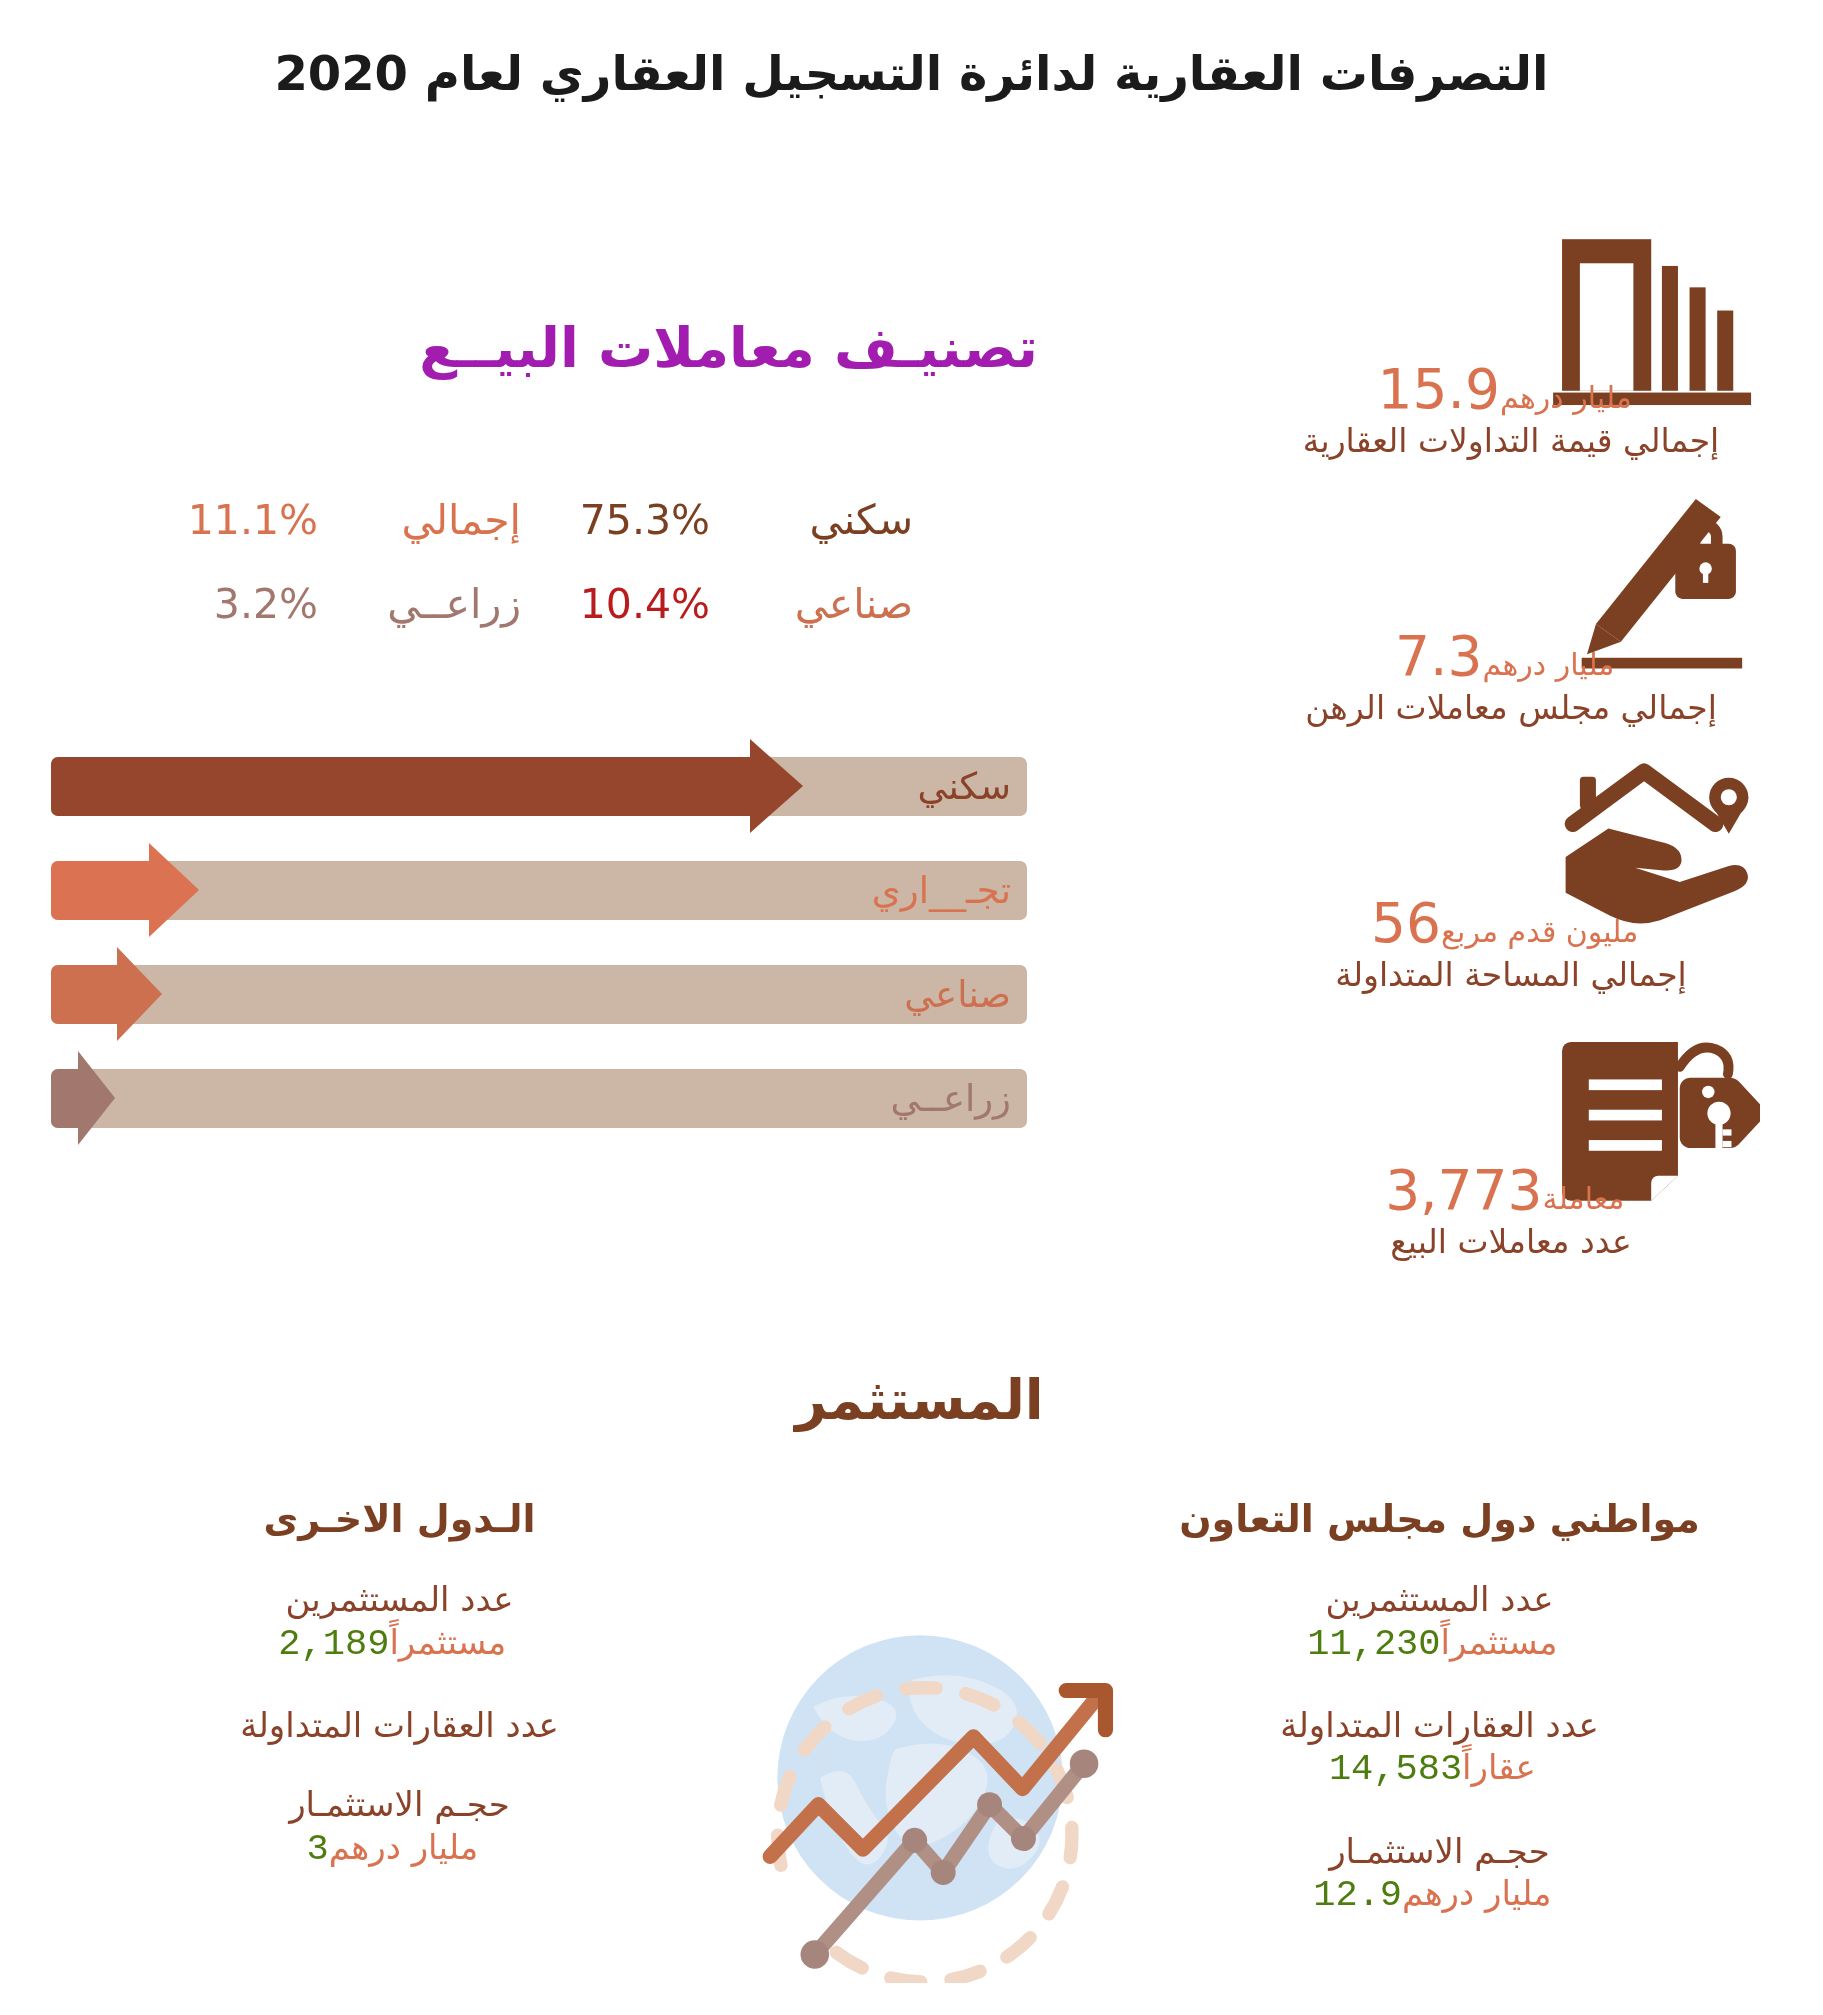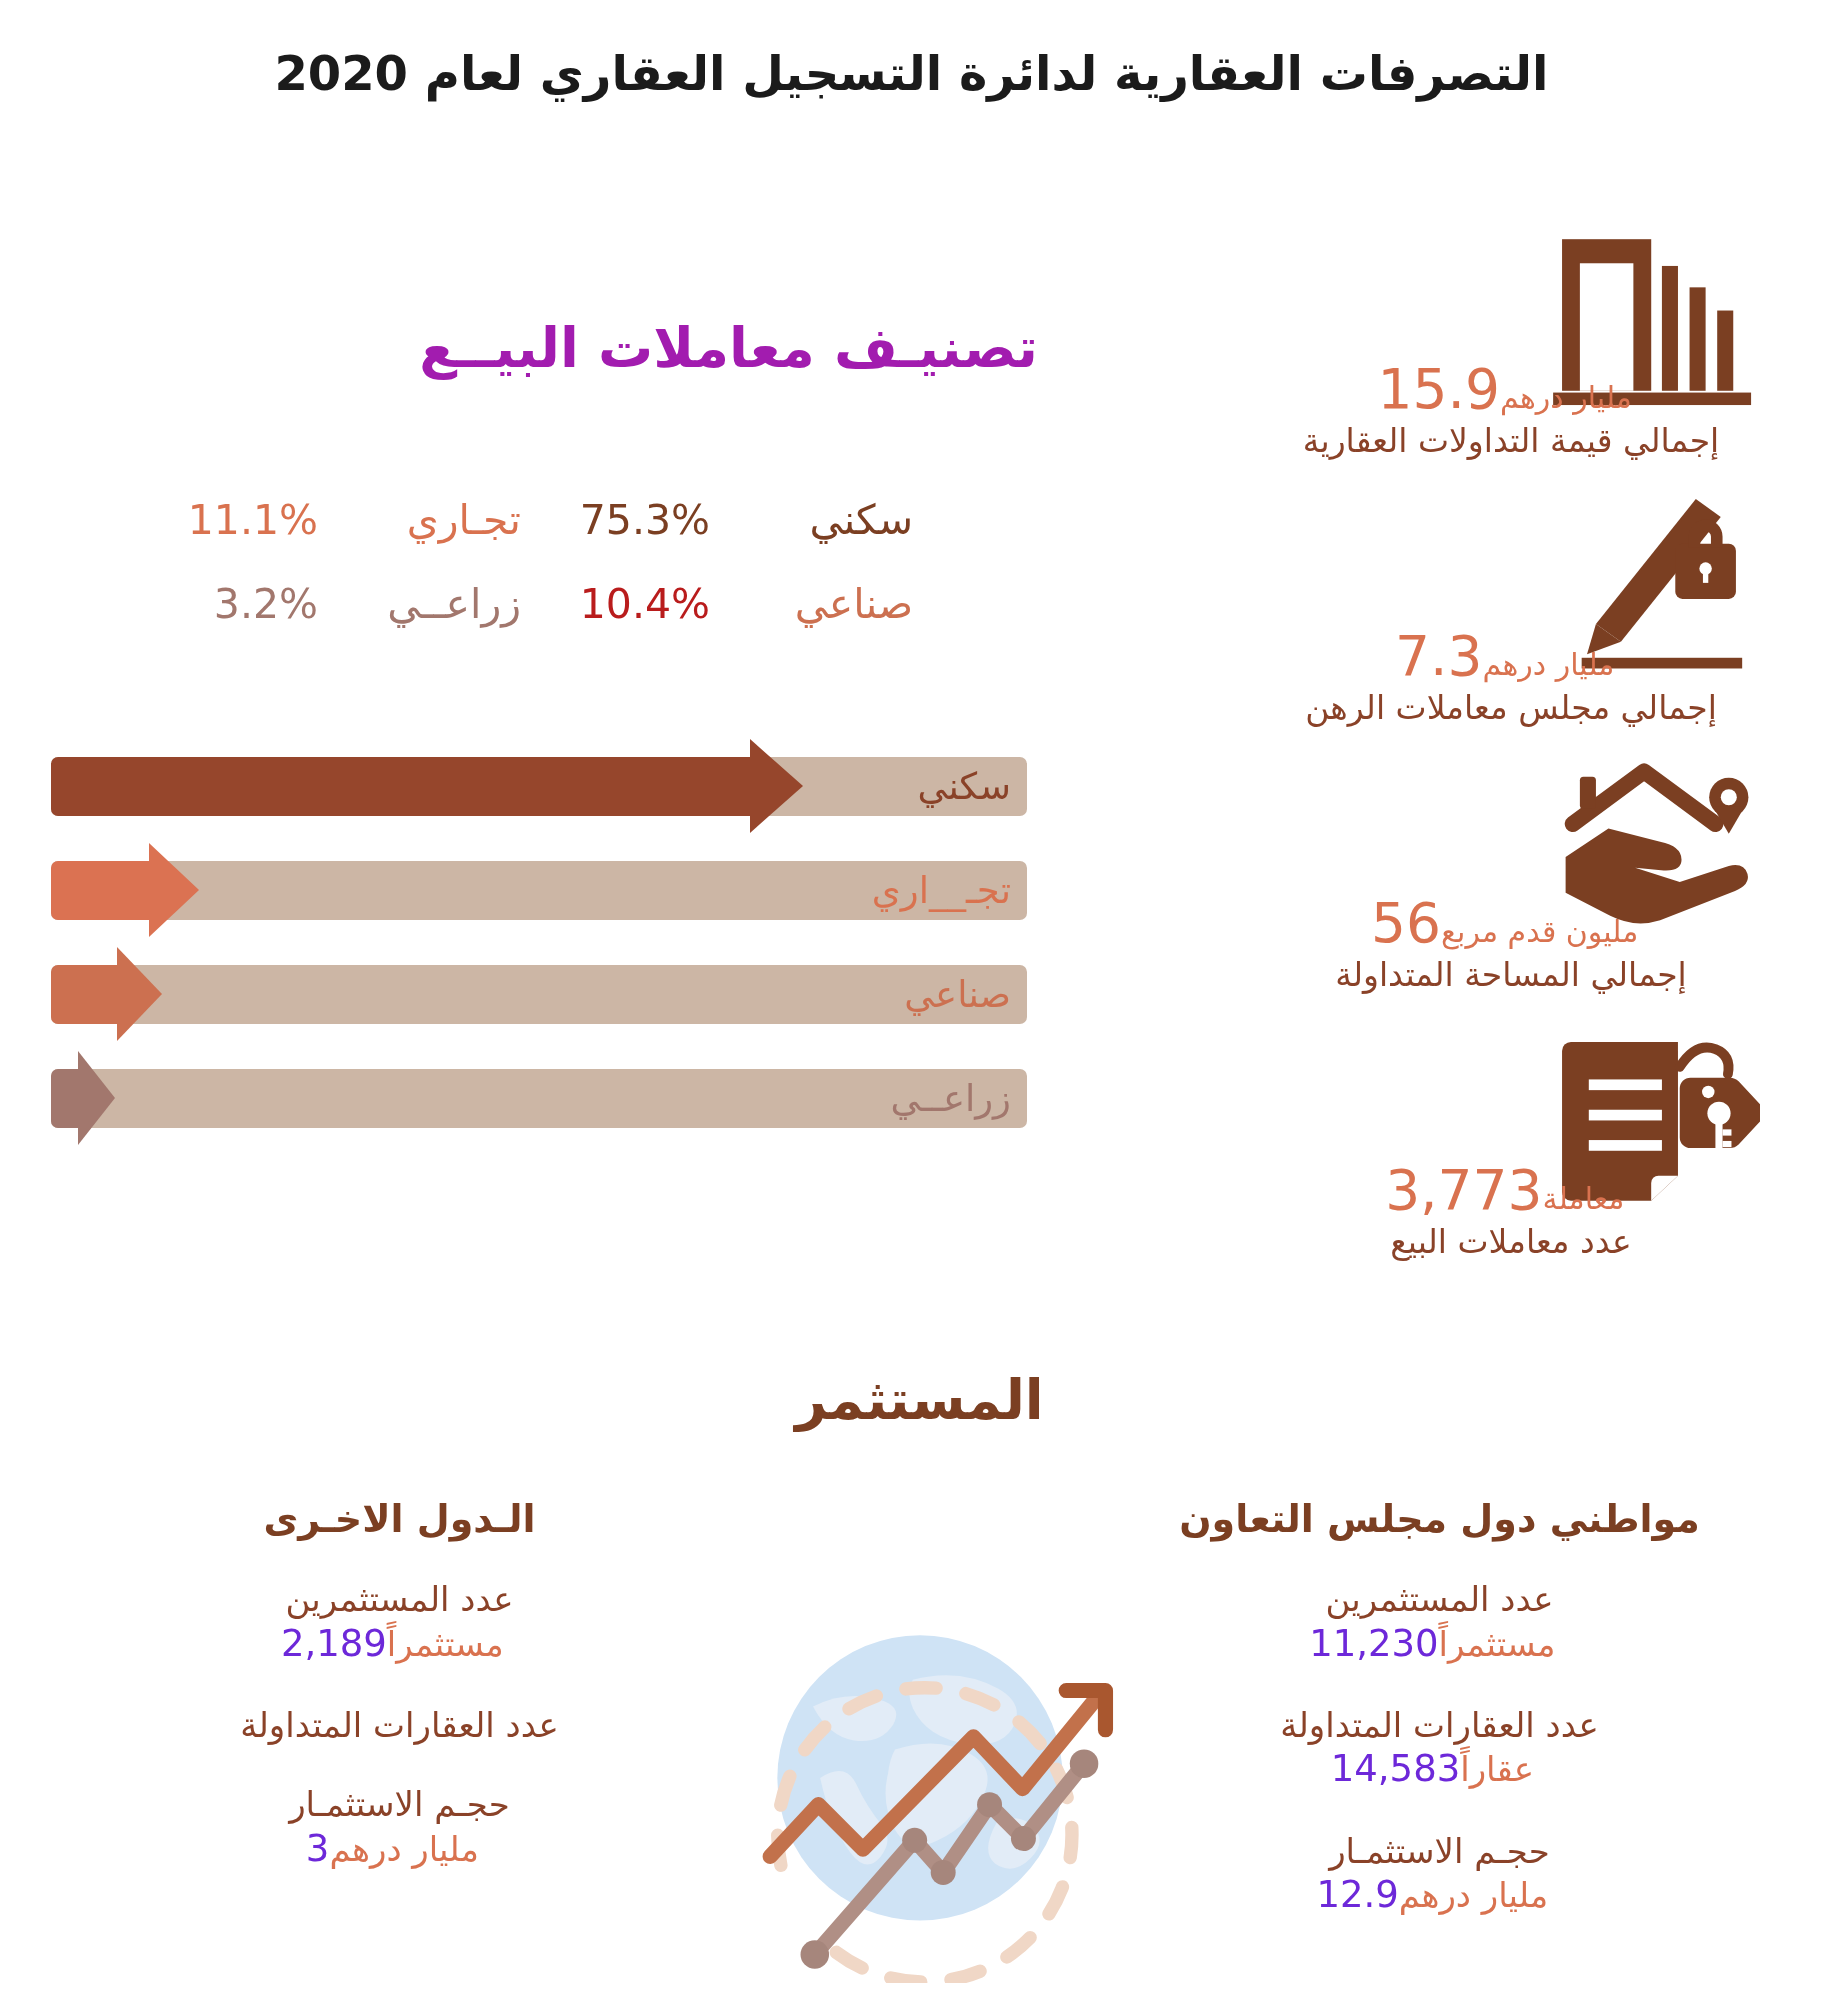--- a/index.html
+++ b/index.html
@@ -224,21 +224,22 @@
     line-height: 1.25;
   }
   .inv-stat-value {
     font-size: 34px;
     color: #D9724F;
     white-space: nowrap;
     line-height: 1.25;
   }
   .inv-num {
     font-size: 37px;
-    color: #6d28d9;
+    color: #4d7c0f;
+    font-family: Liberation Mono, monospace;
   }
   .inv-unit {
     font-size: 34px;
     color: #D9724F;
     padding-right: 14.3px;
   }
 
   #globe-illustration {
     position: absolute;
     top: 187px;
@@ -331,21 +332,21 @@
 
 <div id="sales-section">
   <div id="sales-heading">تصنيـف معاملات البيــع</div>
 
   <div id="pct-grid">
     <div class="pct-cell">
       <span class="pct-name" style="color:#7B3F22">سكني</span>
       <span class="pct-val" style="color:#7B3F22">75.3%</span>
     </div>
     <div class="pct-cell">
-      <span class="pct-name" style="color:#D9724F">تجـاري</span>
+      <span class="pct-name" style="color:#D9724F">إجمالي</span>
       <span class="pct-val" style="color:#D9724F">11.1%</span>
     </div>
     <div class="pct-cell">
       <span class="pct-name" style="color:#CC7050">صناعي</span>
       <span class="pct-val" style="color:#b91c1c">10.4%</span>
     </div>
     <div class="pct-cell">
       <span class="pct-name" style="color:#A2776D">زراعــي</span>
       <span class="pct-val" style="color:#A2776D">3.2%</span>
     </div>

